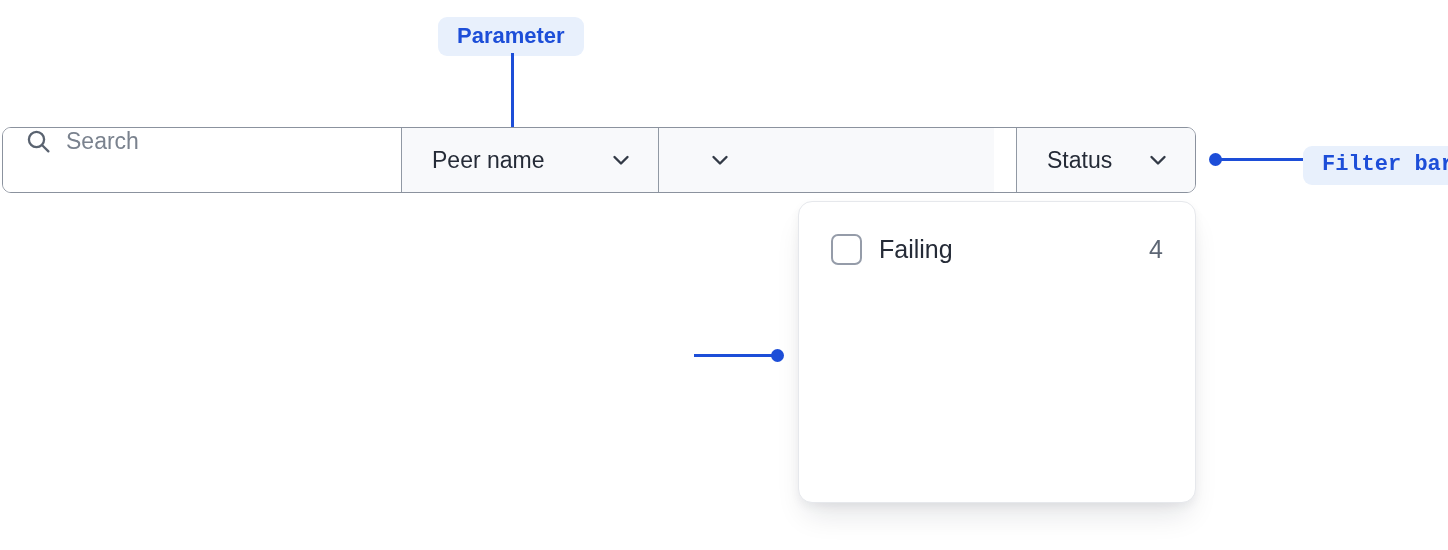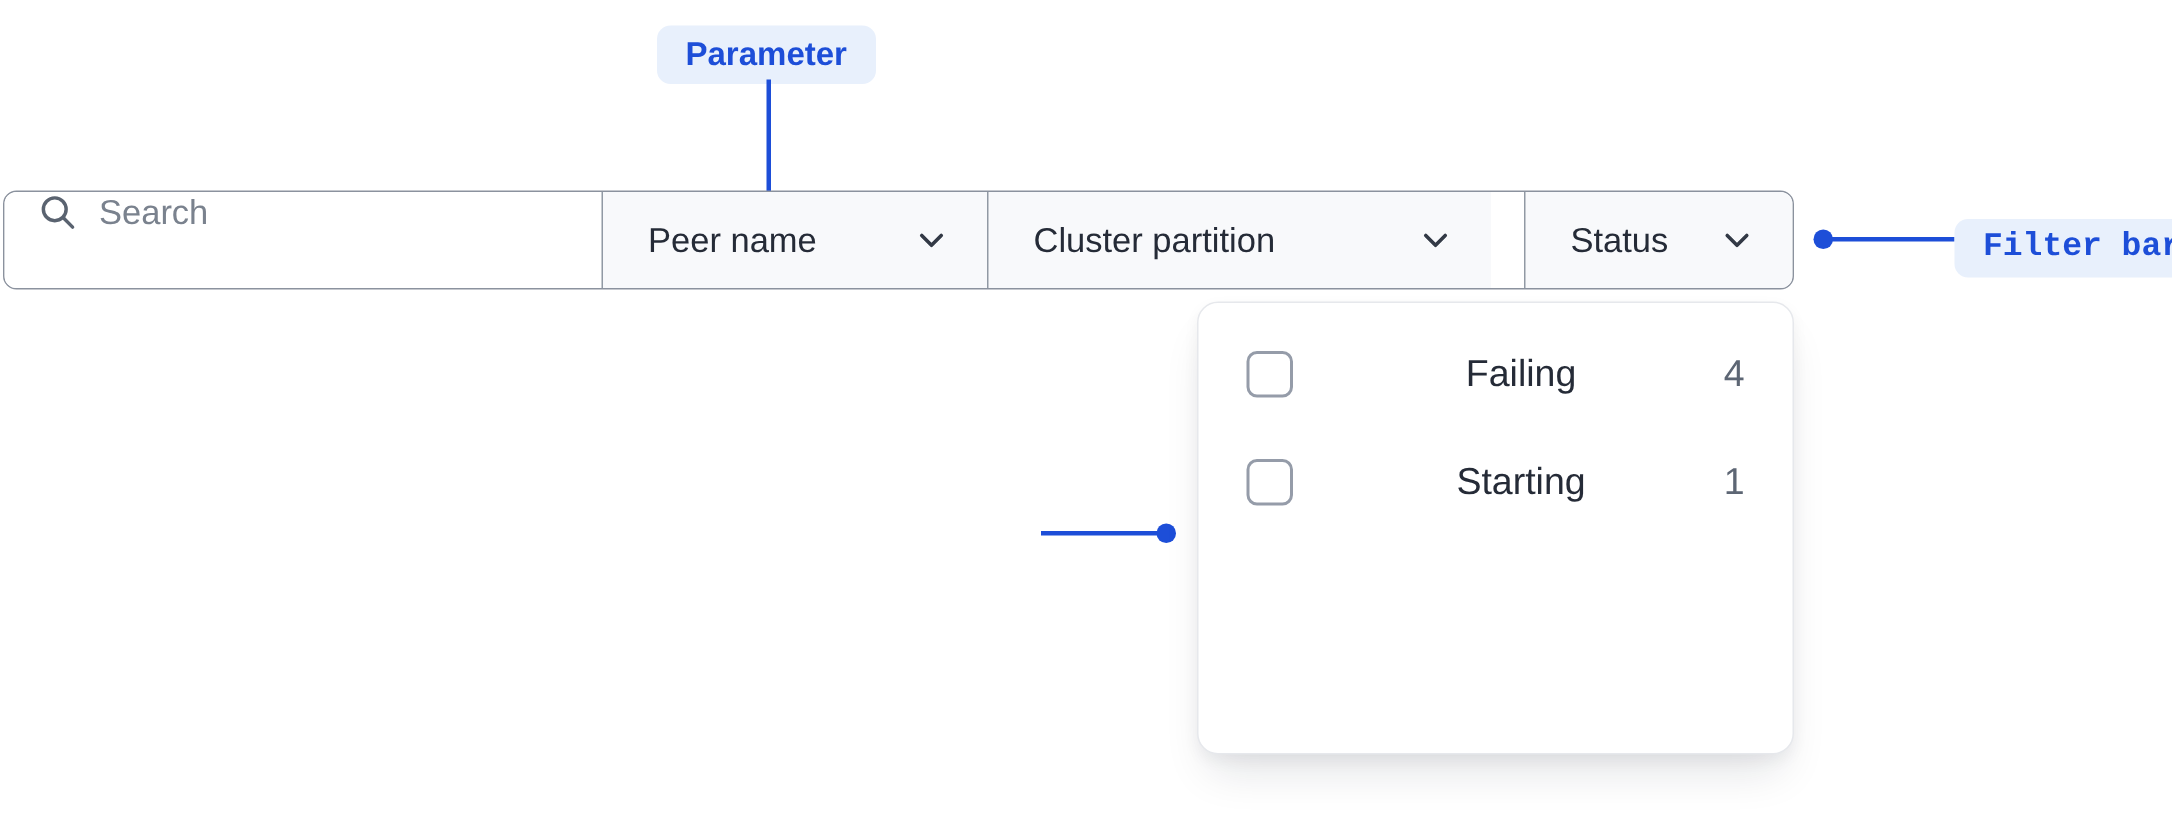--- a/index.html
+++ b/index.html
@@ -82,21 +82,20 @@
 
   
   .panel{
     position:absolute;left:798px;top:201px;
     width:398px;height:302px;
     background:#ffffff;
     border:1.5px solid var(--panel-border);
     border-radius:14px;
     box-shadow:0 18px 30px -8px rgba(16,24,40,.12),0 4px 10px rgba(16,24,40,.05);
     padding:11px 0 3px 0;
-    text-align:center;
   }
   .option-row{
     height:72px;
     display:flex;align-items:center;
     padding:0 32px;
     cursor:pointer;
   }
   .checkbox{
     width:31px;height:31px;flex:0 0 31px;
     border:2px solid var(--checkbox-border);
@@ -125,21 +124,20 @@
     </div>
 
     <button class="dd dd-peer">
       <span class="dd-label">Peer name</span>
       <svg class="chev" width="26" height="26" viewBox="0 0 26 26" fill="none" aria-hidden="true">
         <polyline points="6.5,10 13,16.5 19.5,10" stroke="#333a46" stroke-width="2.4" stroke-linecap="round" stroke-linejoin="round"></polyline>
       </svg>
     </button>
 
     <button class="dd dd-cluster">
-      <span class="dd-label">Cluster partition</span>
       <svg class="chev" width="26" height="26" viewBox="0 0 26 26" fill="none" aria-hidden="true">
         <polyline points="6.5,10 13,16.5 19.5,10" stroke="#333a46" stroke-width="2.4" stroke-linecap="round" stroke-linejoin="round"></polyline>
       </svg>
     </button>
 
     <button class="dd dd-status">
       <span class="dd-label">Status</span>
       <svg class="chev" width="26" height="26" viewBox="0 0 26 26" fill="none" aria-hidden="true">
         <polyline points="6.5,10 13,16.5 19.5,10" stroke="#333a46" stroke-width="2.4" stroke-linecap="round" stroke-linejoin="round"></polyline>
       </svg>
@@ -154,21 +152,16 @@
   <div class="dot" style="left:771px;top:349px;"></div>
 
   <div class="panel" id="status-panel">
     <div class="option-row">
       <span class="checkbox" role="checkbox" aria-checked="false"></span>
       <span class="option-label">Failing</span>
       <span class="option-count">4</span>
     </div>
 
 
-    <div class="option-row">
-      <span class="checkbox" role="checkbox" aria-checked="false"></span>
-      <span class="option-label">Starting</span>
-      <span class="option-count">1</span>
-    </div>
 
   </div>
 
 </div>
 
 </body></html>

